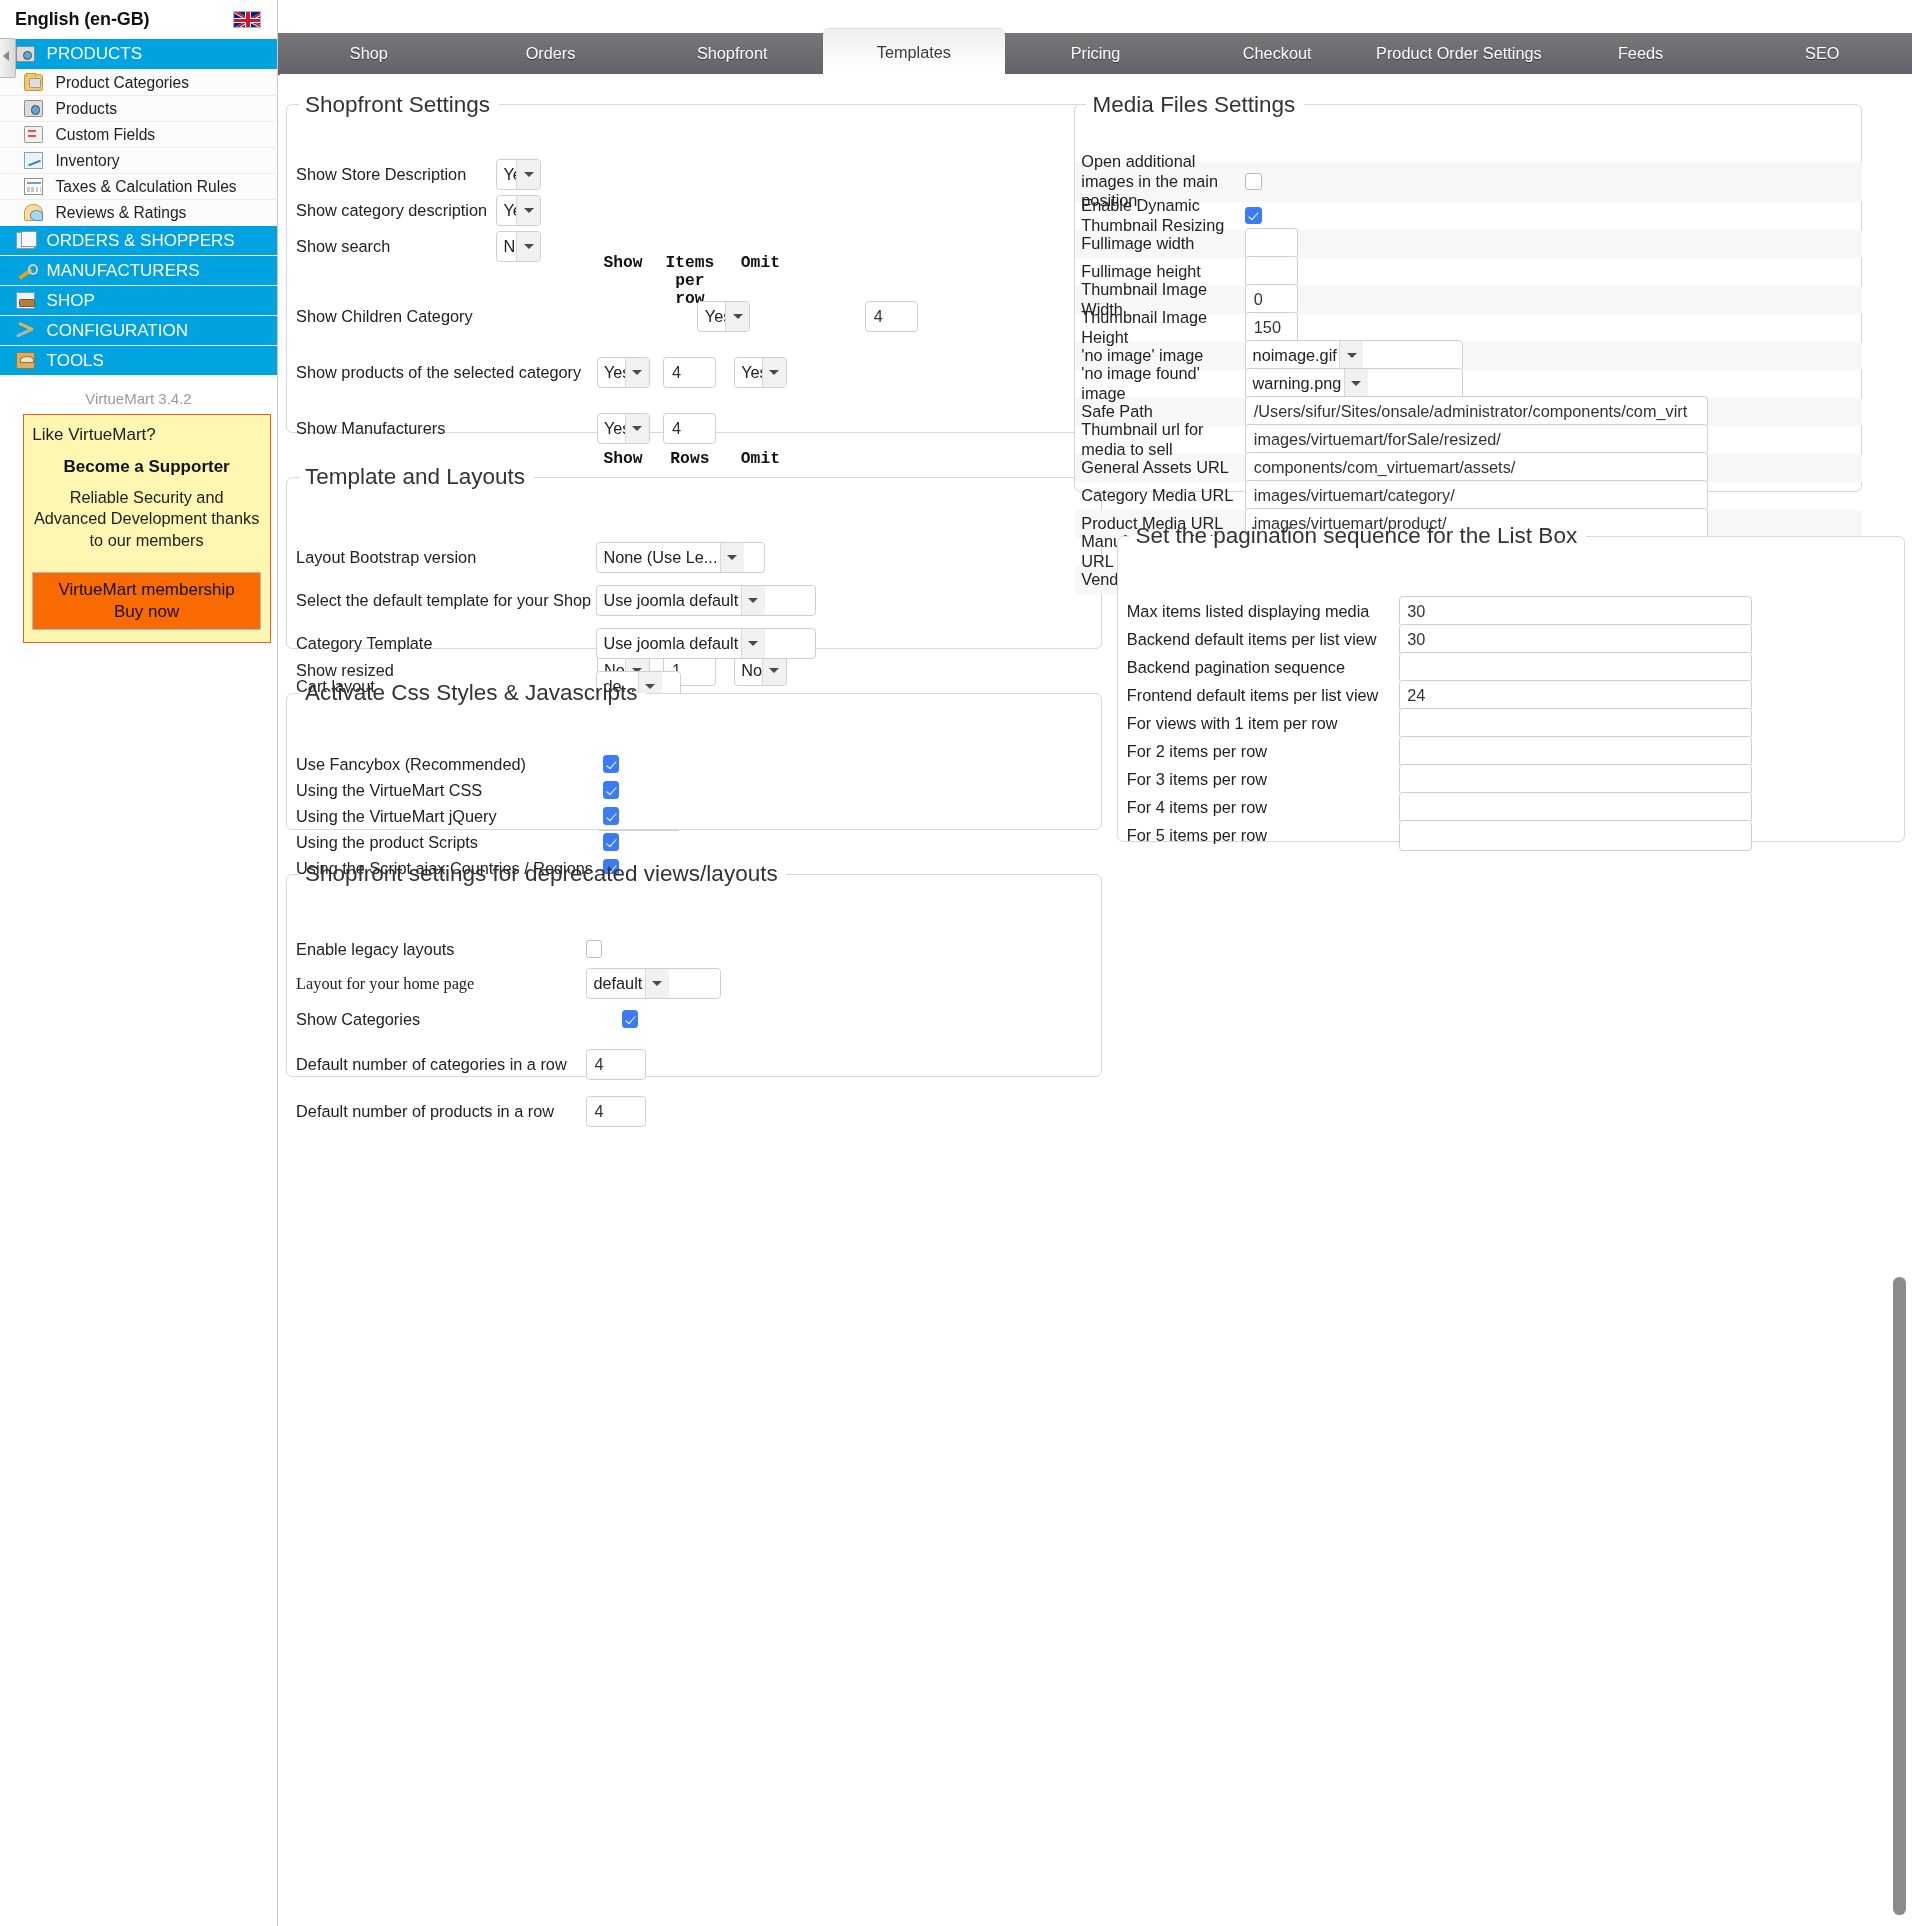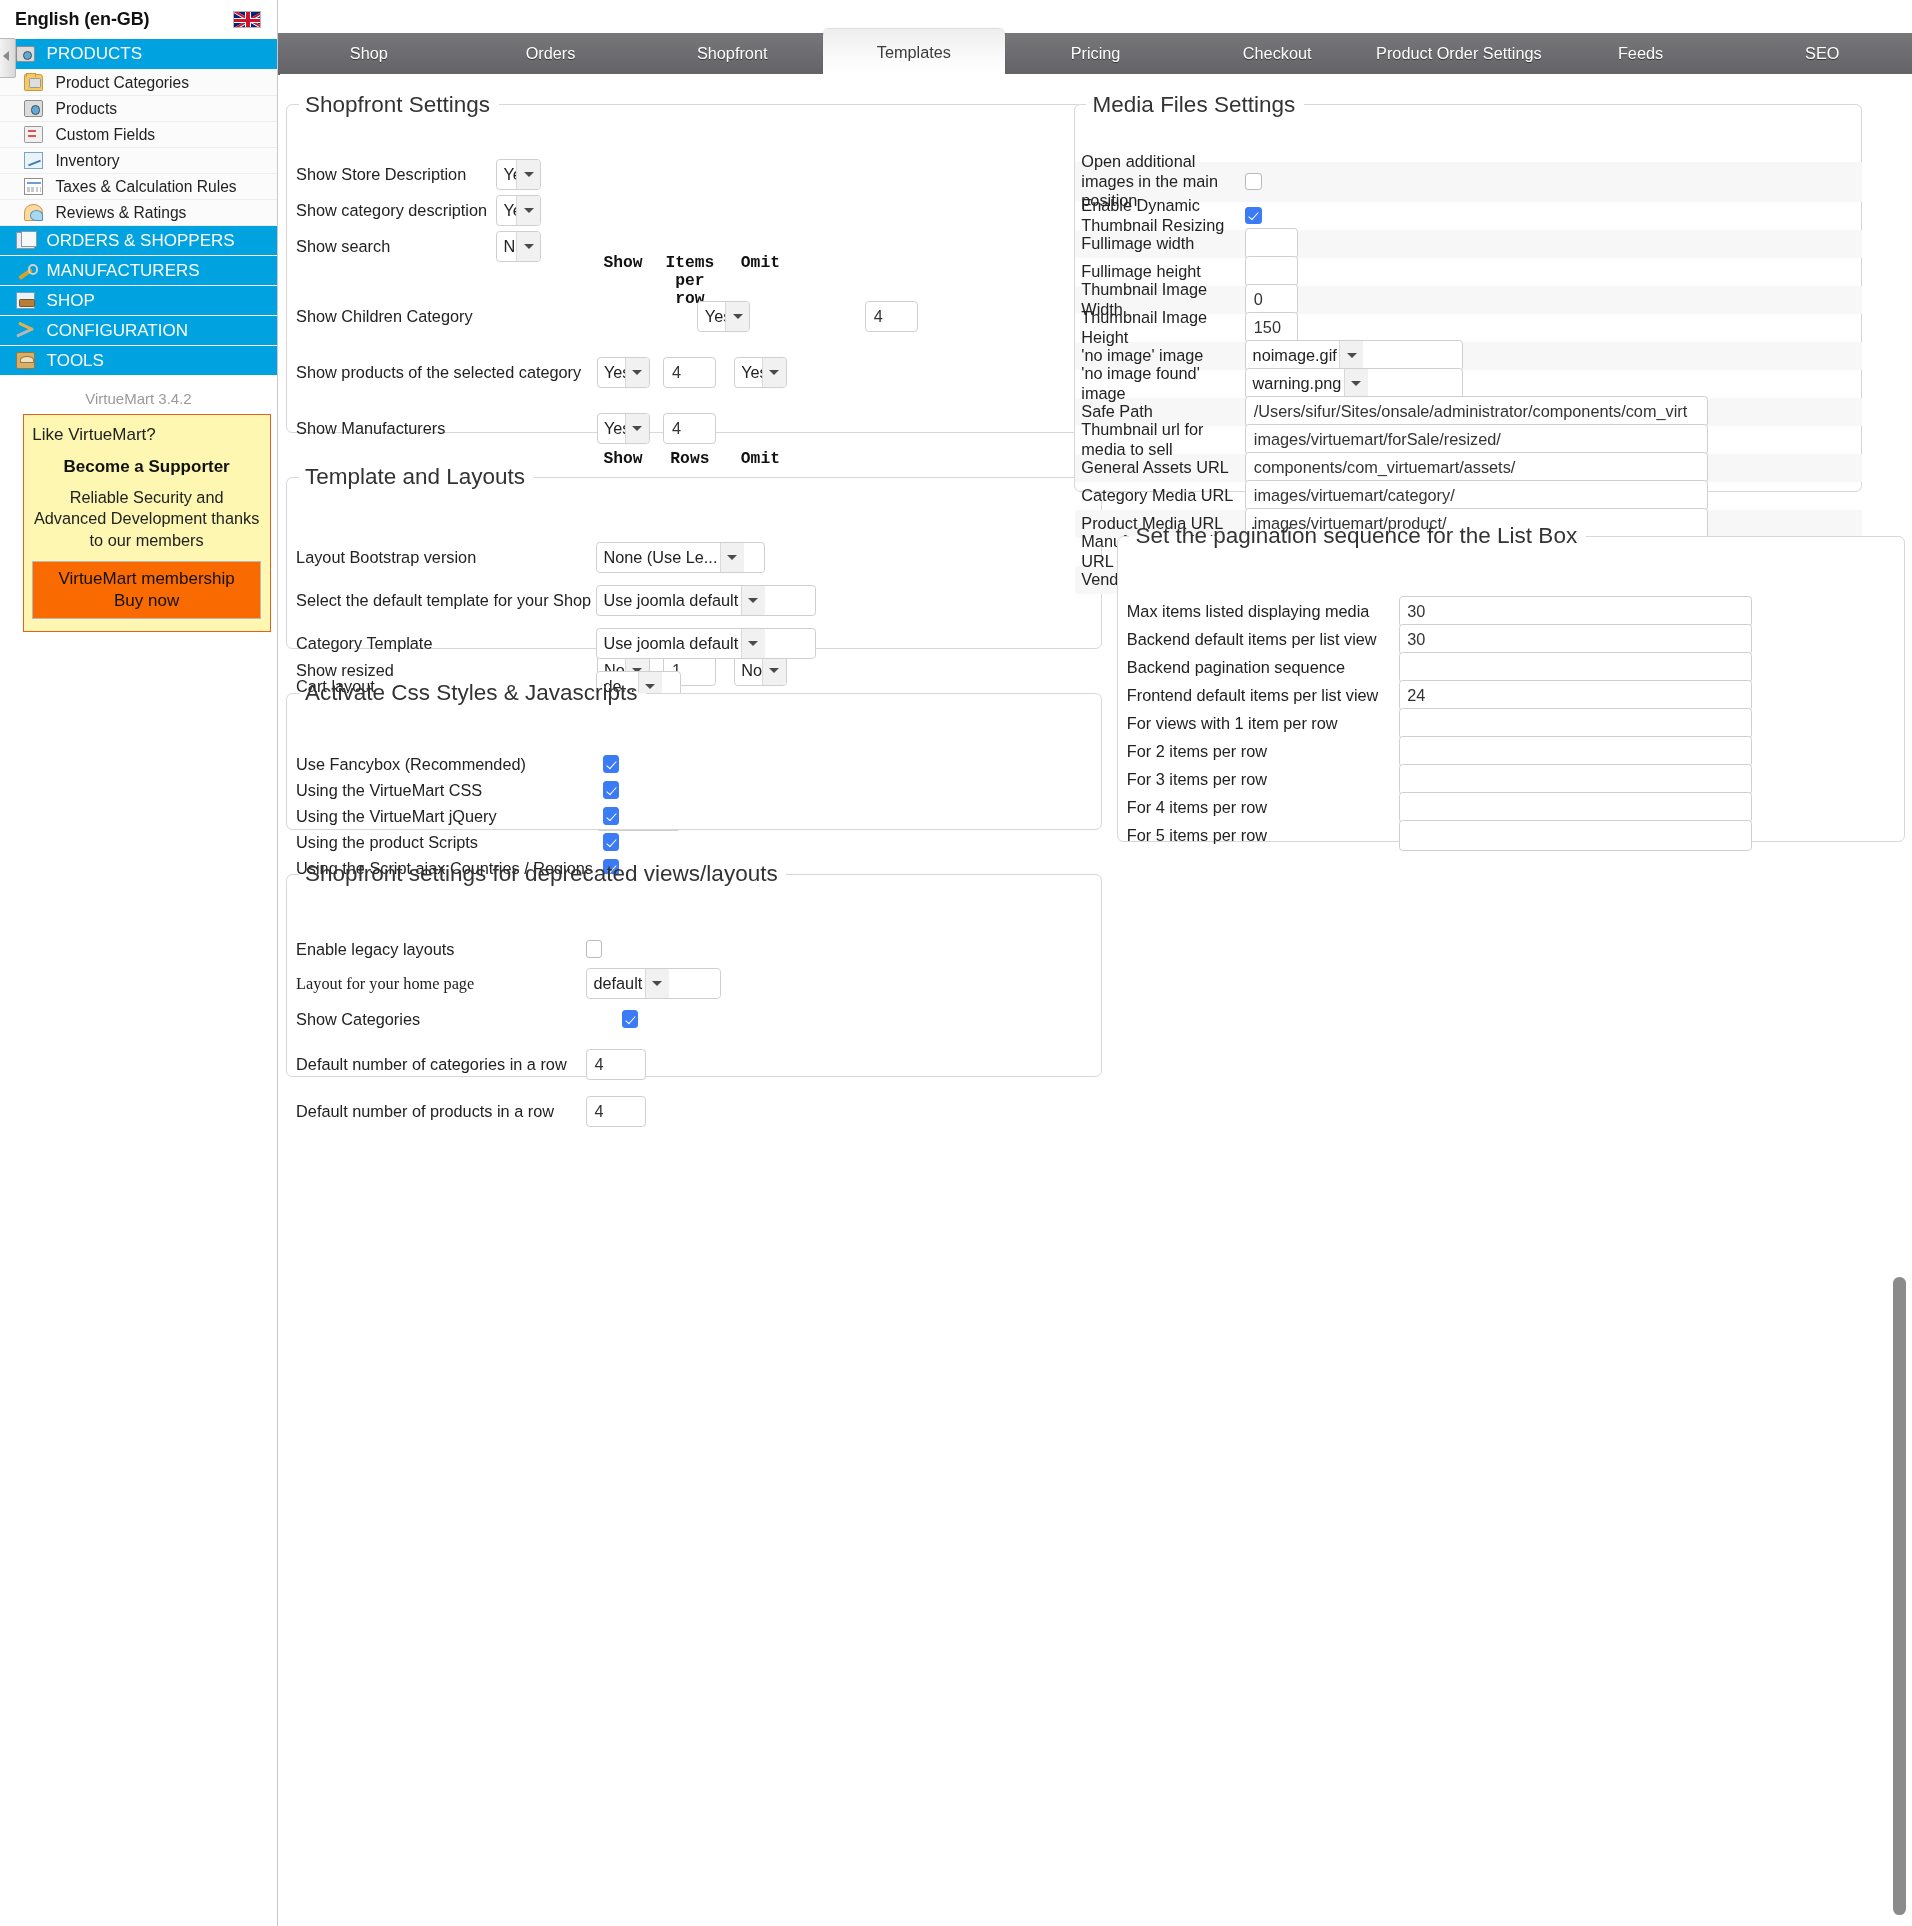--- a/index.html
+++ b/index.html
@@ -90,21 +90,21 @@
   .ic-tools:after{content:"";position:absolute;left:3.1px;top:2.5px;width:12px;height:5.6px;background:#f0e2c0;border:0.6px solid #9b7634;border-radius:50% 50% 0 0;}
 
   .vm-version { text-align:center; color:#9a9a9a; font-size:15px; padding:13.8px 0 7.5px 0; }
 
   .promo {
     margin:0 6.3px 0 22.5px; background:#fdf7b2; border:1.3px solid #e8611a;
     padding:10px 8.8px 11.3px 8.8px;
   }
   .promo-line1 { font-size:17px; color:#222; margin-bottom:11.3px; }
   .promo-line2 { font-size:17px; font-weight:bold; text-align:center; margin-bottom:10px; color:#111;}
-  .promo-line3 { font-size:16.3px; text-align:center; line-height:1.32; color:#222; margin-bottom:10px;}
+  .promo-line3 { font-size:16.3px; text-align:center; line-height:1.32; color:#222; margin-bottom:21px;}
   .promo-btn {
     background:#f96a00; border:0.6px solid #b9b9b9; text-align:center;
     font-size:17px; color:#111; padding:6.3px 2.5px 7.5px 2.5px; line-height:1.25;
   }
 
   
   #tabbar {
     position:absolute; left:278px; top:33px; width:1635px; height:42px;
     background:linear-gradient(180deg,#77777a 0%,#6c6c70 55%,#636367 100%);
     display:flex;

